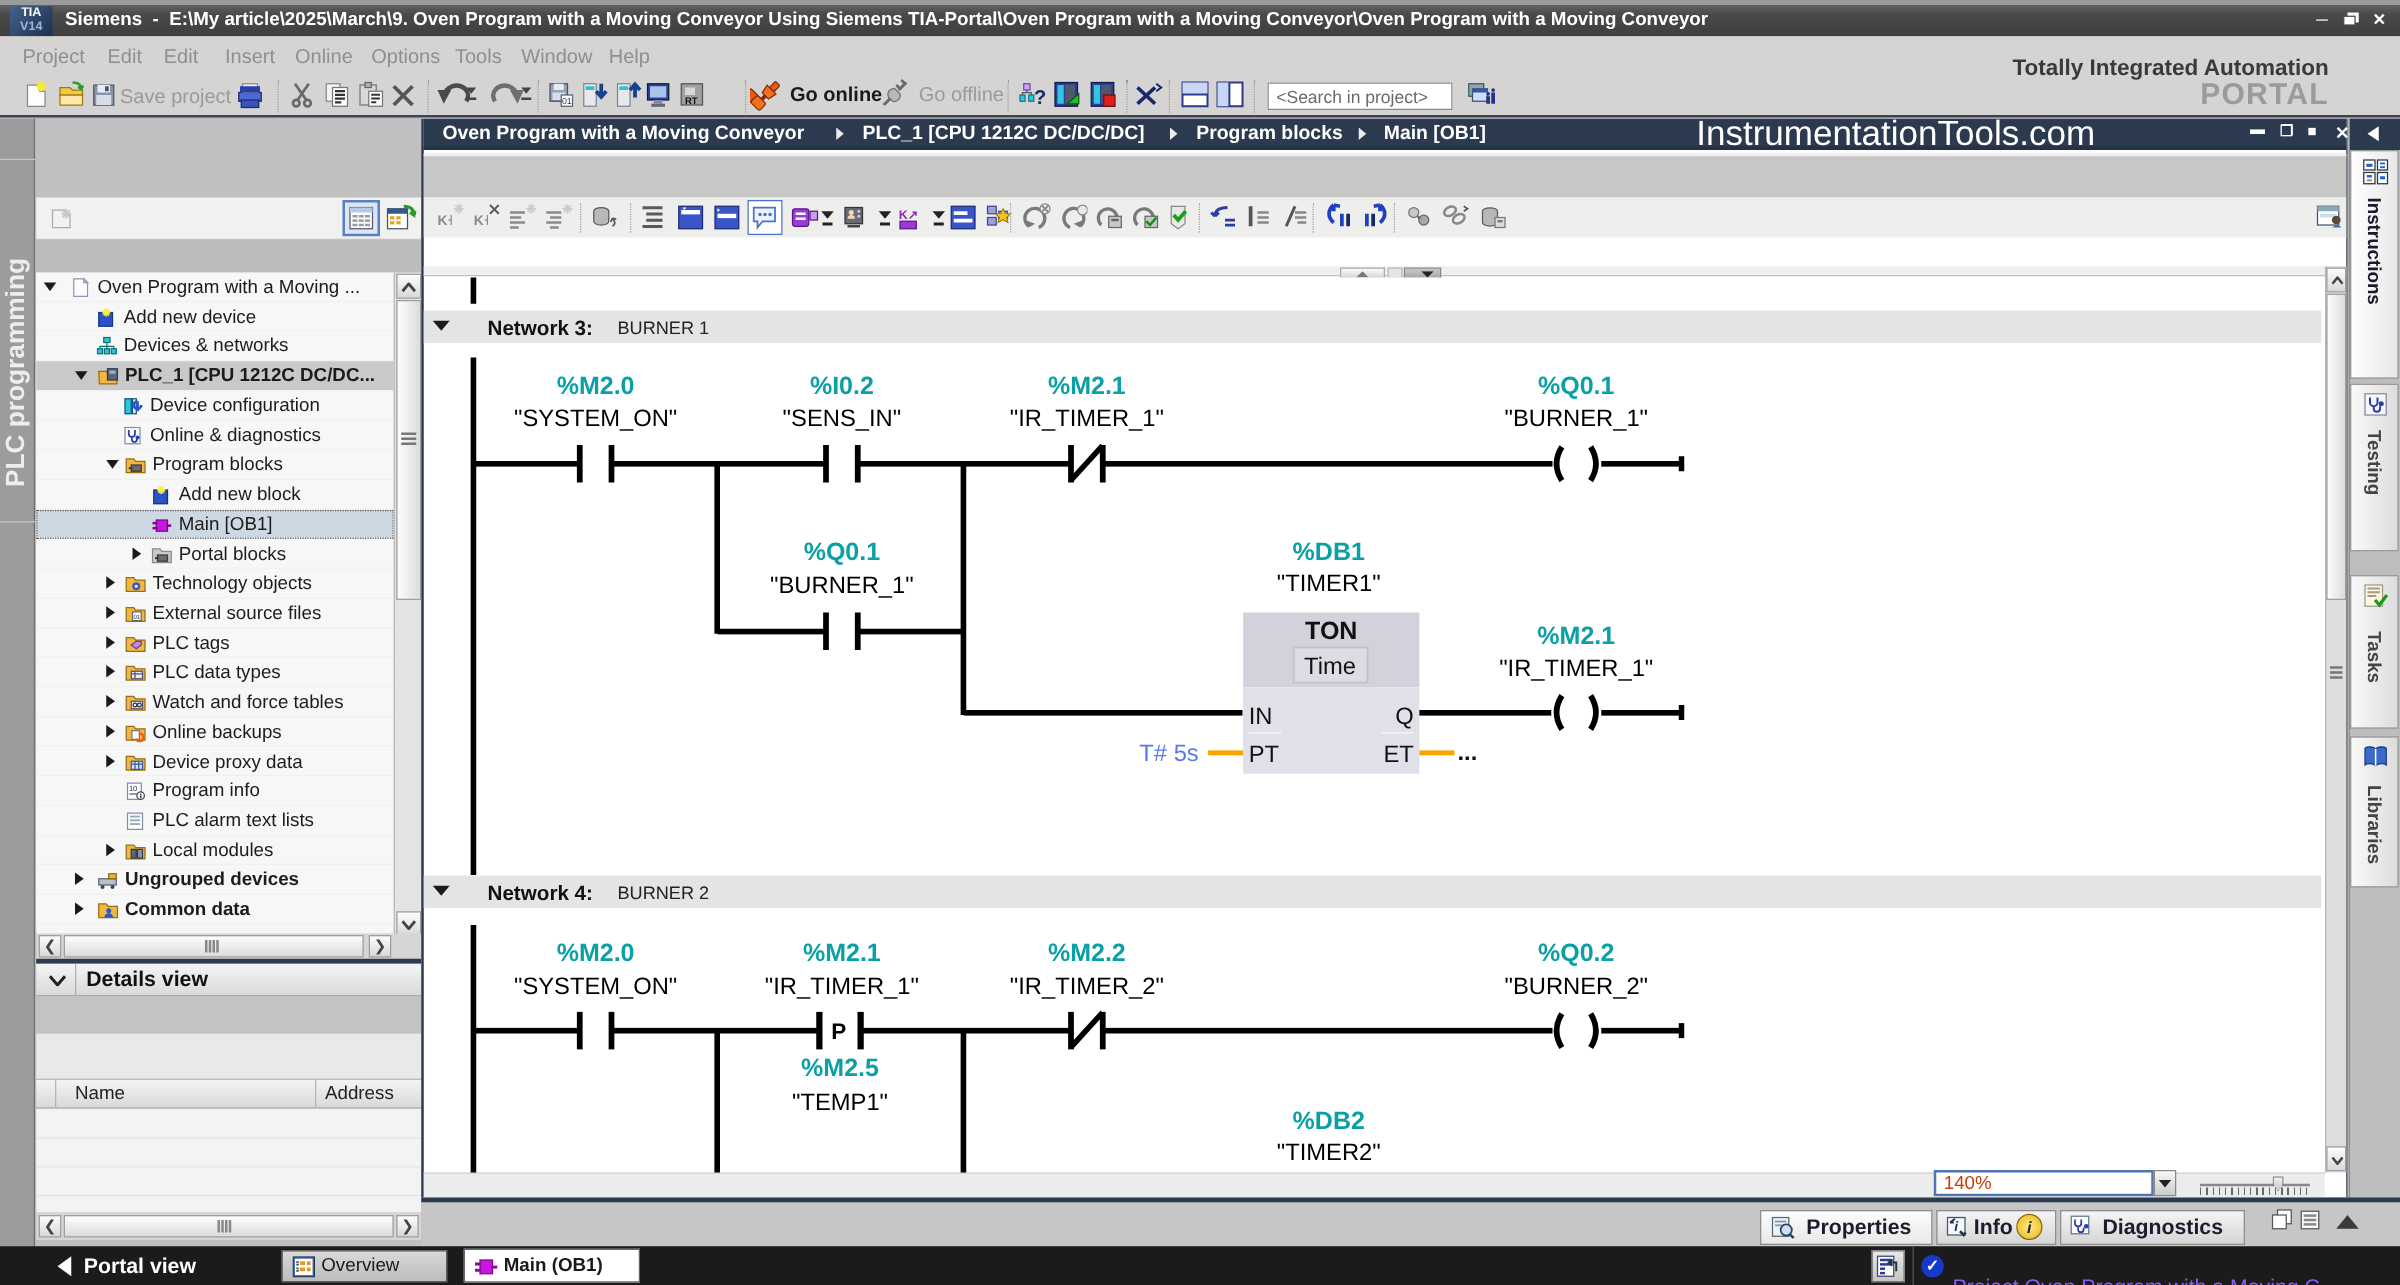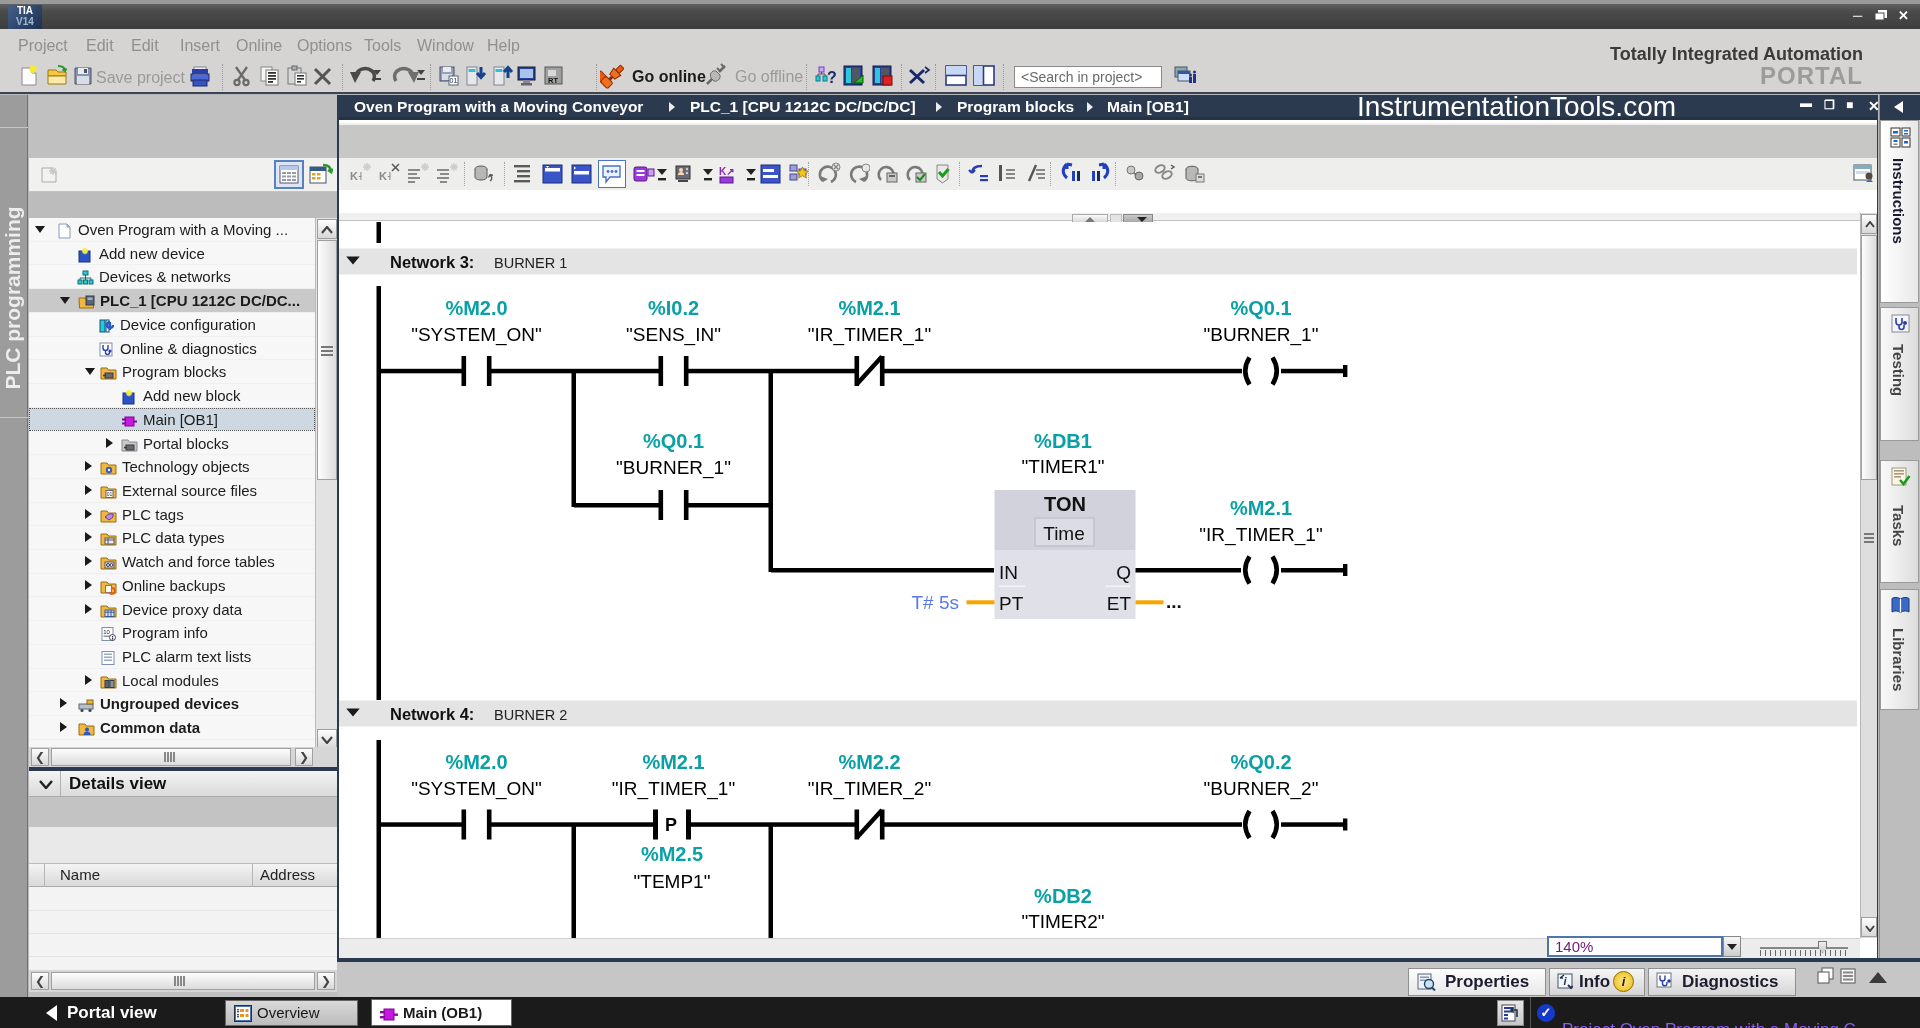--- a/index.html
+++ b/index.html
@@ -75,21 +75,21 @@
 .edwinbtn{top:3px;color:#fff;font-size:12px;font-weight:bold;}
 #ed-grayrow{left:0;top:28px;width:1538px;height:35px;background:#c7c7c6;border-top:2px solid #f0f0f0;}
 #ed-iconrow{left:0;top:63px;width:1538px;height:32px;background:#eeeeed;}
 #ed-blockif{left:0;top:95px;width:1538px;height:23px;background:#ababab;color:#fff;
  font-size:15px;font-weight:bold;text-align:center;line-height:22px;}
 #ed-split{left:0;top:118px;width:1538px;height:8px;background:#efefef;border-bottom:1px solid #c2c2c2;}
 #ed-canvas{left:2px;top:127px;width:1519px;height:716px;background:#fff;}
 #ed-vsb{left:1521px;top:118px;width:17px;height:725px;background:#dedede;border-left:1px solid #b5b5b5;}
 #ed-bottom{left:0;top:843px;width:1521px;height:20px;background:#ececec;border-top:1px solid #d0d0d0;}
 #zoombox{left:1208px;top:841px;width:176px;height:21px;background:#fff;border:2px solid #4f74b0;
- font-size:15px;color:#701a75;line-height:17px;padding-left:6px;}
+ font-size:15px;color:#c2410c;line-height:17px;padding-left:6px;}
 #zoomdd{left:1384px;top:841px;width:18px;height:21px;background:linear-gradient(#f8f8f8,#ccc);border:1px solid #888;}
 #zoomdd:after{content:"";position:absolute;left:3px;top:7px;border-top:6px solid #222;border-left:5px solid transparent;border-right:5px solid transparent;}
 #zoomslider{left:1421px;top:843px;width:90px;height:18px;}
 #zticks{left:0;top:12px;width:88px;height:6px;background:repeating-linear-gradient(90deg,#666 0,#666 1px,transparent 1px,transparent 5px);}
 
 #rightbar{left:1879px;top:95px;width:41px;height:902px;background:#bdbdbd;border-left:1px solid #8e8e8e;}
 #rb-top{left:0;top:0;width:41px;height:25px;background:#2b3a4f;}
 #rb-top:after{content:"";position:absolute;left:14px;top:6px;border-right:9px solid #fff;border-top:6px solid transparent;border-bottom:6px solid transparent;}
 .rtab{left:0;width:39px;background:linear-gradient(90deg,#fafafa,#dcdcdc);border:1px solid #9a9a9a;}
 .rtext{font-size:15px;font-weight:bold;color:#2c2c2c;transform:rotate(90deg);transform-origin:0 0;white-space:nowrap;left:26px;}
@@ -112,20 +112,21 @@
 #st-check{left:1537px;top:7px;width:18px;height:18px;border-radius:50%;background:#1539c8;color:#fff;
  font-size:13px;font-weight:bold;text-align:center;line-height:18px;}
 #st-text{left:1562px;top:23px;color:#8b5cf6;font-size:17px;}
 </style>
 </head>
 <body>
 <div id="app">
   <div id="titlebar"></div>
   <div id="titletop"></div>
   <div id="tialogo">TIA<br><span>V14</span></div>
+  <div id="titletext">Siemens&nbsp; - &nbsp;E:\My article\2025\March\9. Oven Program with a Moving Conveyor Using Siemens TIA-Portal\Oven Program with a Moving Conveyor\Oven Program with a Moving Conveyor</div>
   <div class="winbtn" style="left:1853px;">─</div>
   <div class="winbtn" style="left:1874px;top:9px;"><svg width="14" height="12" viewBox="0 0 14 12">
         <rect x="4" y="1" width="9" height="8" fill="#fff"></rect>
         <rect x="1" y="4" width="9" height="7" fill="#fff" stroke="#4a4a4a"></rect>
       </svg></div>
   <div class="winbtn" style="left:1898px;">✕</div>
   <div id="menubar">
     <div class="menuitem" style="left:18px;">Project</div>
     <div class="menuitem" style="left:86px;">Edit</div>
     <div class="menuitem" style="left:131px;">Edit</div>

